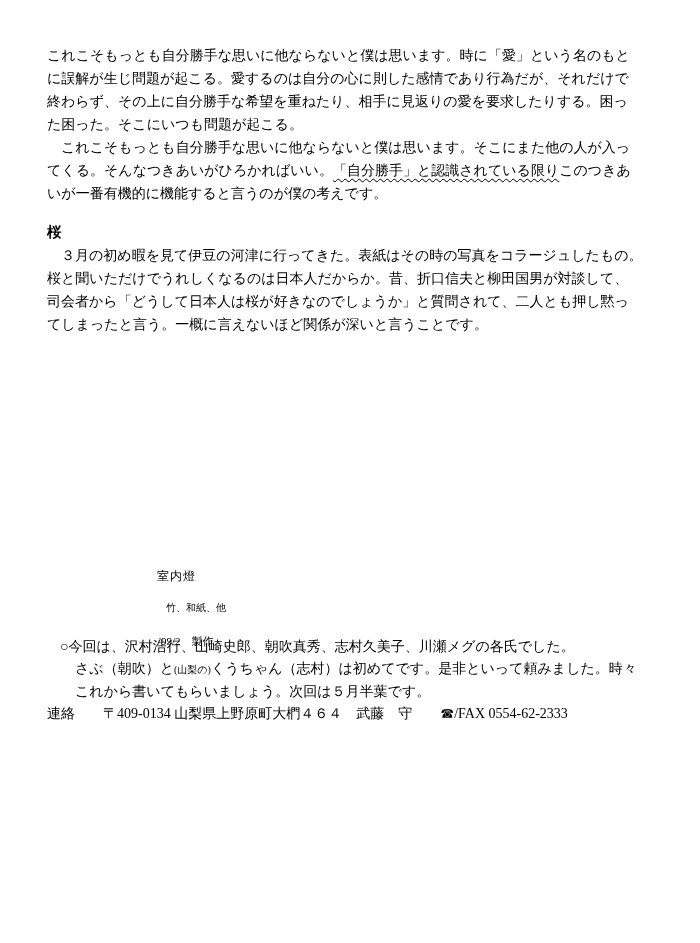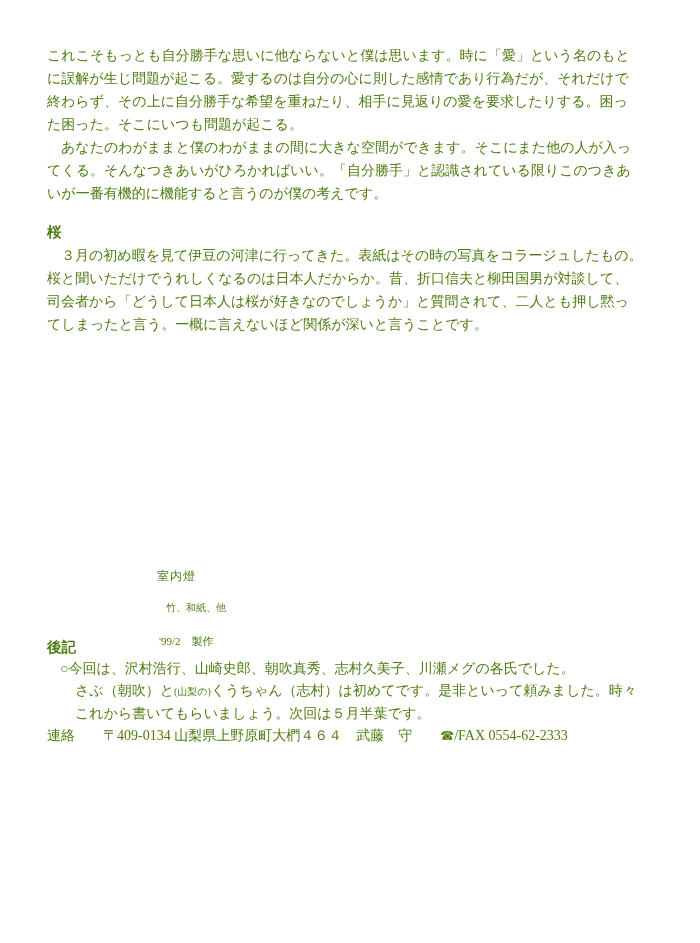--- a/index.html
+++ b/index.html
@@ -5,21 +5,21 @@
   html, body {
     margin: 0;
     padding: 0;
     background: #ffffff;
   }
   .page {
     position: relative;
     width: 700px;
     height: 943px;
     background: #ffffff;
-    color: #4d7c0f;
+    color: #000000;
     font-family: "Liberation Serif", "DejaVu Serif", serif;
     overflow: hidden;
   }
   
   .essay {
     position: absolute;
     top: 44px;
     left: 47px;
     width: 622px;
     font-size: 14px;
@@ -29,20 +29,21 @@
     margin: 0;
     white-space: pre-line;
   }
   .essay h2 {
     margin: 16px 0 0 0;
     font-size: 14.5px;
     line-height: 23px;
     font-weight: bold;
   }
   .wavy {
+    text-decoration: underline;
     text-decoration-style: wavy;
     text-decoration-thickness: 1px;
     text-underline-offset: 3px;
     text-align: right;
   }
   
   .craft {
     position: absolute;
     top: 566px;
     left: 157px;
@@ -98,37 +99,36 @@
 </head>
 <body>
 
 <div class="page">
 
   <section class="essay">
     <p>これこそもっとも自分勝手な思いに他ならないと僕は思います。時に「愛」という名のもと
 に誤解が生じ問題が起こる。愛するのは自分の心に則した感情であり行為だが、それだけで
 終わらず、その上に自分勝手な希望を重ねたり、相手に見返りの愛を要求したりする。困っ
 た困った。そこにいつも問題が起こる。</p>
-    <p><span>　あなたのわがままと僕のわがままの間に大きな空間ができます。そこにまた他の人が入っ
+    <p><span>　これこそもっとも自分勝手な思いに他ならないと僕は思います。そこにまた他の人が入っ
 てくる。そんなつきあいがひろかればいい。</span><span class="wavy">「自分勝手」と認識されている限り</span><span>このつきあ
 いが一番有機的に機能すると言うのが僕の考えです。</span></p>
     <h2>桜</h2>
     <p>　３月の初め暇を見て伊豆の河津に行ってきた。表紙はその時の写真をコラージュしたもの。
 桜と聞いただけでうれしくなるのは日本人だからか。昔、折口信夫と柳田国男が対談して、
 司会者から「どうして日本人は桜が好きなのでしょうか」と質問されて、二人とも押し黙っ
 てしまったと言う。一概に言えないほど関係が深いと言うことです。</p>
   </section>
 
   <section class="craft">
     <div class="craft-title">室内燈</div>
     <div class="craft-materials">竹、和紙、他</div>
     <div class="craft-date">'99/2　製作</div>
   </section>
 
   <section class="postscript">
-    <h2>後記</h2>
     <div class="ps-item"><span>○今回は、沢村浩行、山崎史郎、朝吹真秀、志村久美子、川瀬メグの各氏でした。
 さぶ（朝吹）と</span><span class="ps-small">(山梨の)</span><span>くうちゃん（志村）は初めてです。是非といって頼みました。時々
 これから書いてもらいましょう。次回は５月半葉です。</span></div>
     <div class="contact-line">連絡　　〒409-0134 山梨県上野原町大椚４６４　武藤　守　　☎/FAX 0554-62-2333</div>
   </section>
 
 </div>
 
 </body></html>

